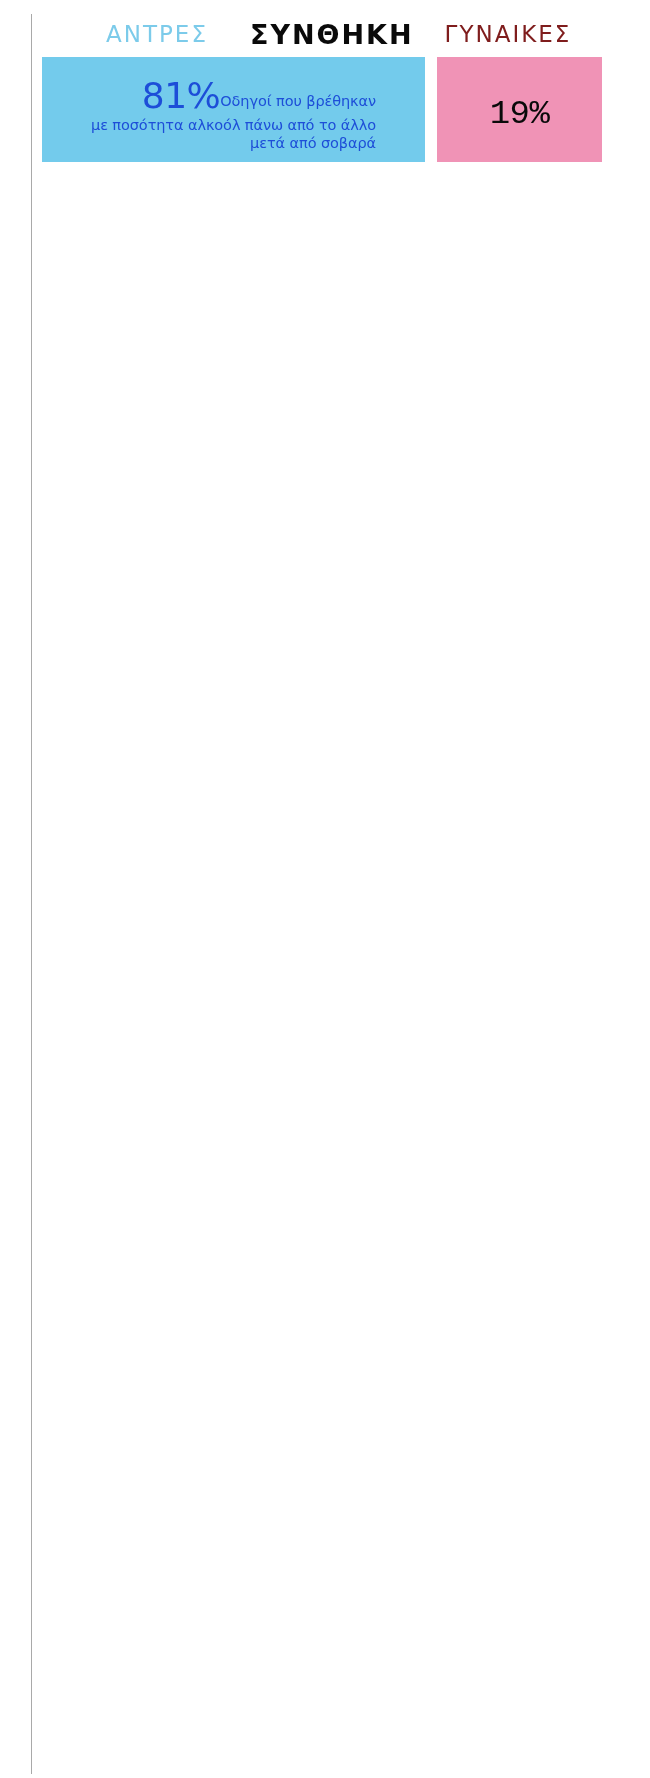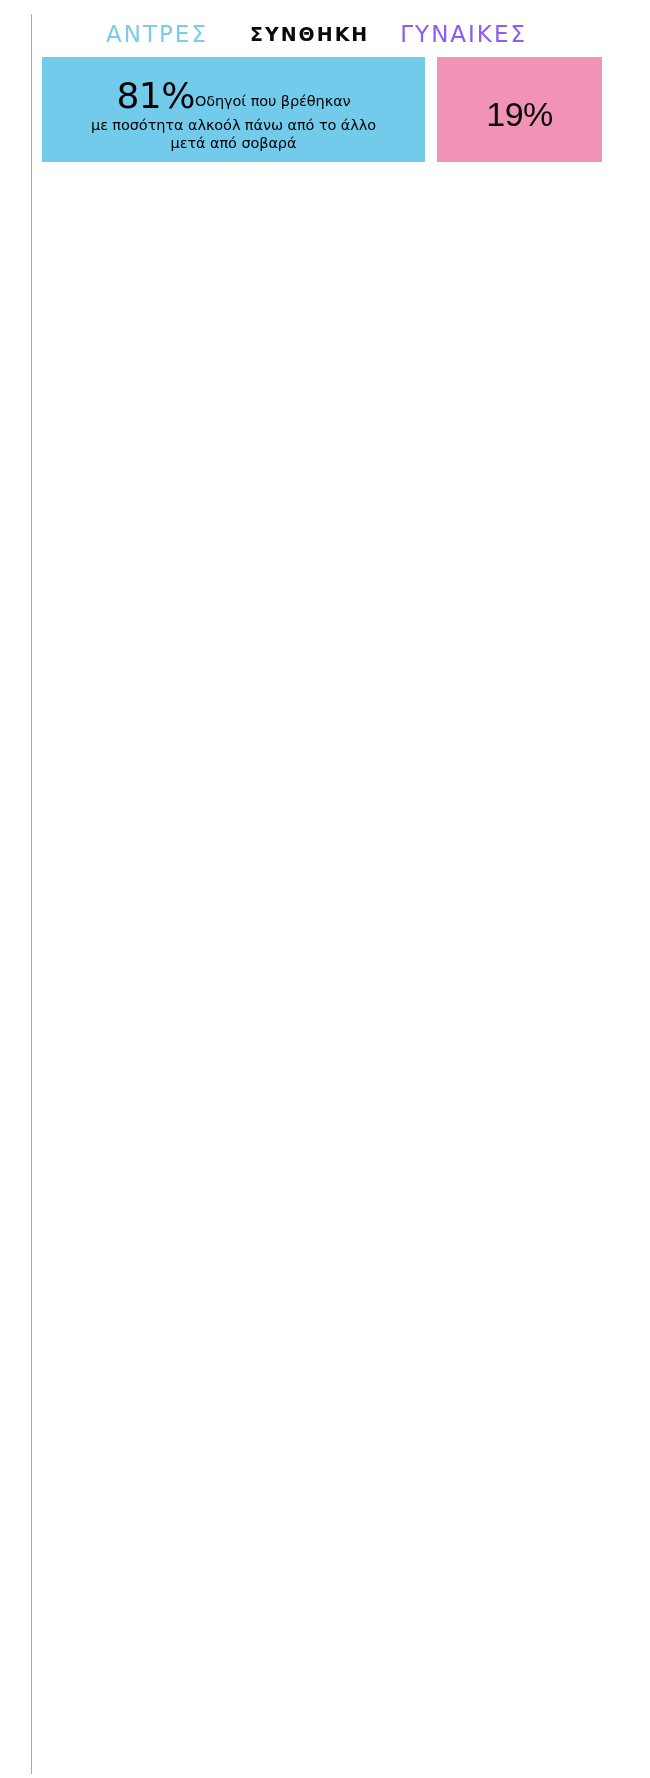--- a/index.html
+++ b/index.html
@@ -46,21 +46,21 @@
     letter-spacing: 2.0px;
   }
   #hdr-men {
     color: #7ccbea;
     font-size: 23px;
     font-weight: 400;
     margin-left: 64px;
   }
   #hdr-cond {
     color: #111111;
-    font-size: 19px;
+    font-size: 27px;
     font-weight: 600;
     margin-left: 42px;
   }
   #hdr-women {
     color: #f4a0bd;
     font-size: 23px;
     font-weight: 400;
     margin-left: 4px;
   }
 
@@ -96,24 +96,24 @@
     top: 0;
     width: 165px;
     background: #f093b6;
     display: flex;
     align-items: center;
     justify-content: center;
   }
 
   
   .blue-inner {
-    text-align: center;
+    text-align: right;
     padding: 0 8px;
     line-height: 1.12;
-    color: #000000;
+    color: #1d4ed8;
   }
 
   .big-pct {
     font-size: 36px;
     font-weight: 400;
     letter-spacing: -0.5px;
     vertical-align: -2px;
     font-family: "DejaVu Sans", "Liberation Sans", sans-serif;
   }
 
@@ -122,39 +122,39 @@
     font-weight: 400;
     letter-spacing: -0.1px;
     font-family: "DejaVu Sans", "Liberation Sans", sans-serif;
   }
 
   .pink-pct {
     font-size: 34px;
     font-weight: 400;
     color: #0a0a0a;
     letter-spacing: -0.5px;
-    font-family: Liberation Sans, sans-serif;
+    font-family: Liberation Mono, monospace;
   }
 
   
   .h2 .cell-blue, .h2 .cell-pink { height: 76px; }
   .h1 .cell-blue, .h1 .cell-pink { height: 62px; }
   .h3 .cell-blue, .h3 .cell-pink { height: 96px; }
 </style>
 </head>
 <body>
 
 <div id="page" style="background: rgb(255, 255, 255);">
 
   <div id="left-rule" style="background: rgb(169, 169, 169);"></div>
 
   <div id="header">
     <span class="hdr" id="hdr-men" style="color: rgb(124, 203, 234);">ΑΝΤΡΕΣ</span>
     <span class="hdr" id="hdr-cond" style="color: rgb(10, 10, 10);">ΣΥΝΘΗΚΗ</span>
-    <span class="hdr" id="hdr-women" style="color: #8b5cf6; margin-left: 31px;">ΓΥΝΑΙΚΕΣ</span>
+    <span class="hdr" id="hdr-women" style="color: #7f1d1d; margin-left: 31px;">ΓΥΝΑΙΚΕΣ</span>
   </div>
 
   <div id="rows">
       <div class="row h2">
         <div class="cell-blue" style="background: rgb(115, 203, 236);">
           <div class="blue-inner"><span class="big-pct">27%</span><span class="label"><span>Παραδέχθηκαν ότι οδήγησαν</span><br><span>πιωμένοι</span></span></div>
         </div>
         <div class="cell-pink" style="background: rgb(240, 147, 182);">
           <span class="pink-pct">10%</span>
         </div>

